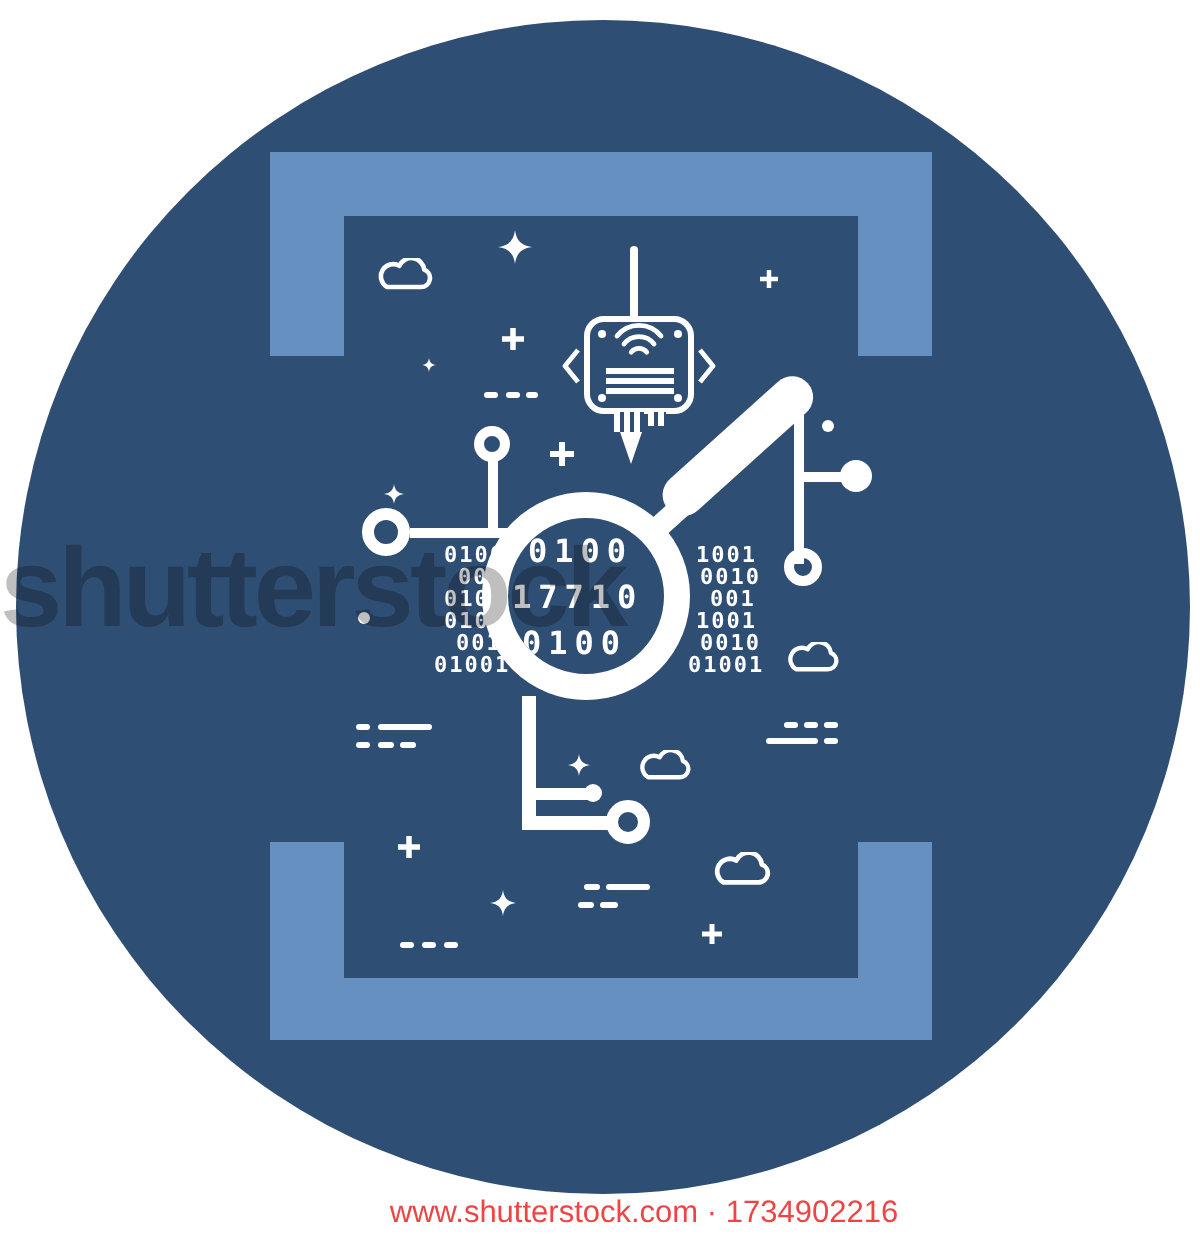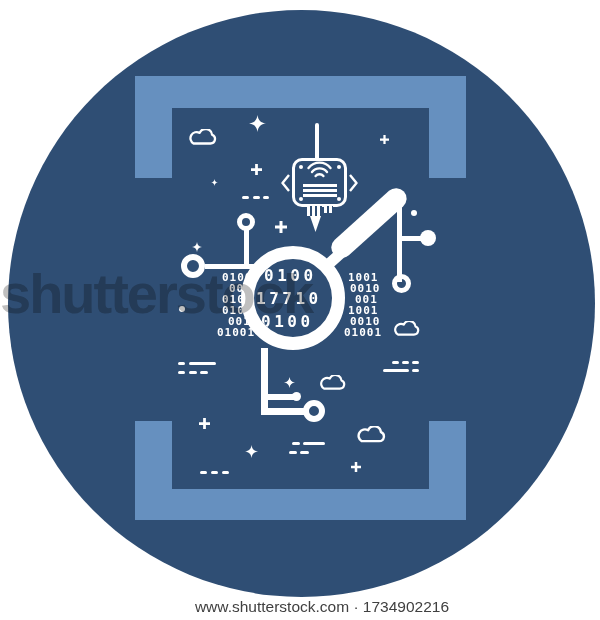--- a/index.html
+++ b/index.html
@@ -24,21 +24,21 @@
   .lens{position:absolute;left:241px;top:246px;width:78px;height:78px;background:#2F4E74;
         border:13px solid #FFFFFF;border-radius:50%;overflow:hidden;z-index:6;}
   .handle{position:absolute;left:334px;top:244px;width:94px;height:21px;background:#FFFFFF;
         border-radius:11px;transform:rotate(-42deg);transform-origin:0 50%;z-index:5;}
   .neck{position:absolute;left:326px;top:261px;width:26px;height:11px;background:#FFFFFF;
         transform:rotate(-42deg);transform-origin:0 50%;z-index:5;}
   .watermark{position:absolute;left:0;right:0;top:266px;text-align:left;font-weight:bold;
         font-size:56px;letter-spacing:-2px;color:#BFBFBF;mix-blend-mode:multiply;z-index:30;
         line-height:1;}
   .caption{position:absolute;left:0;right:0;top:598px;text-align:center;font-size:15.5px;
-        color:#404040;z-index:31;padding-left:44px;}
+        color:#ef4444;z-index:31;padding-left:44px;}
 </style>
 </head>
 <body>
 
 <div class="stage">
 
   <div class="circle"></div>
 
   <div class="brk" style="left:135px;top:76px;width:331px;height:32px;"></div>
   <div class="brk" style="left:135px;top:108px;width:37px;height:70px;"></div>

